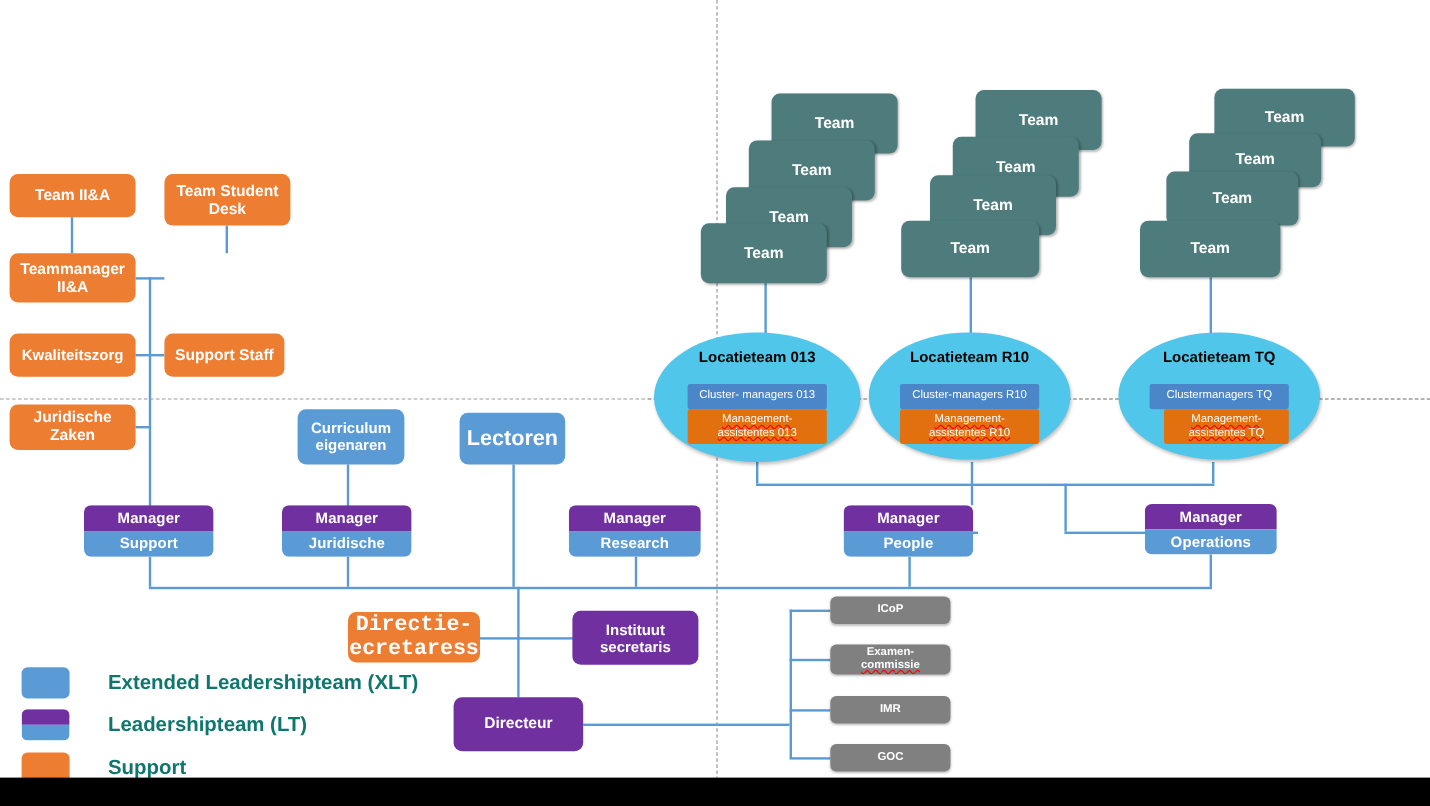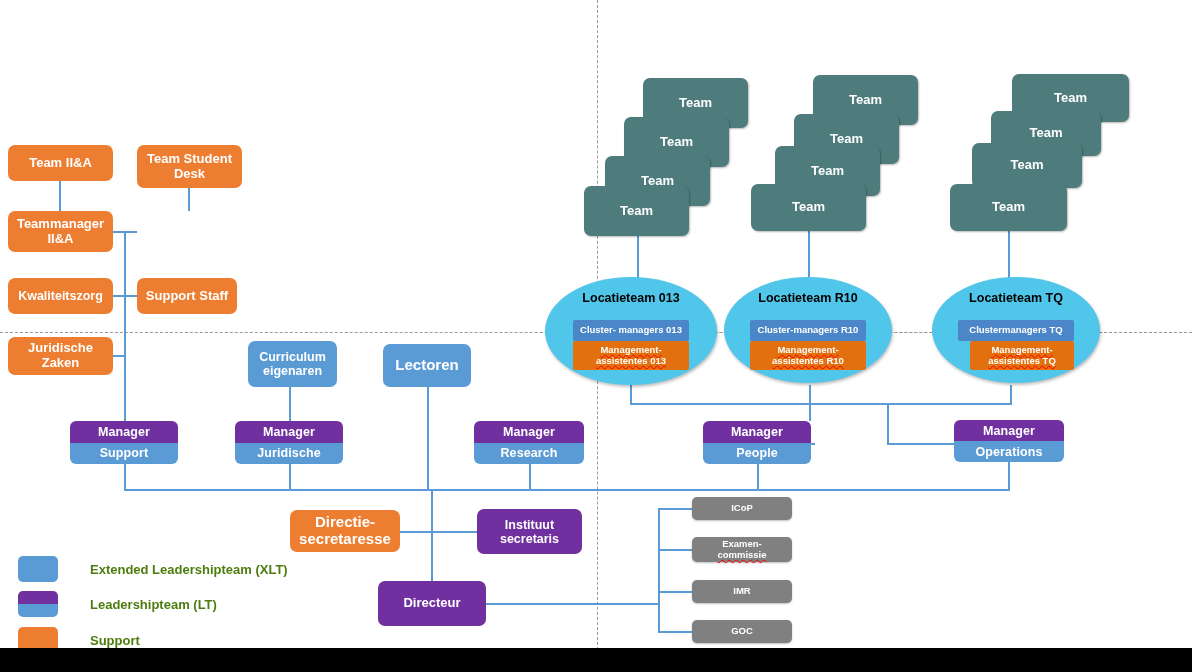--- a/index.html
+++ b/index.html
@@ -92,21 +92,21 @@
     font-weight:bold;
     font-size:12.5px;
   }
   .oval .inner{
     position:absolute;
     display:flex;
     align-items:center;
     justify-content:center;
     text-align:right;
     color:#fff;
-    font-weight:bold;
+    font-weight:normal;
     border-radius:2px;
     line-height:1.1;
   }
   .oval .inner.cl{background:#4A86C8;font-size:9.5px;}
   .oval .inner.ma{background:#E2700F;font-size:9.5px;}
 
   
   .sq{
     display:inline-block;
     text-decoration:underline wavy #FF0000;
@@ -117,22 +117,22 @@
   
   #legend{position:absolute;z-index:8;}
   .lgrow{position:absolute;display:flex;align-items:center;}
   .swatch{
     width:40px;height:26px;border-radius:5px;flex:none;
   }
   .swatch.split{display:flex;flex-direction:column;overflow:hidden;}
   .swatch.split i{display:block;flex:1 1 50%;}
   .lglabel{
     margin-left:32px;
-    color:#4d7c0f;
-    font-size:13px;
+    color:#0f766e;
+    font-size:17px;
     font-weight:bold;
     white-space:nowrap;
   }
 
   
   #blackbar{
     position:absolute;left:0;right:0;bottom:0;height:24px;
     background:#000000;z-index:20;
   }
 </style>
@@ -245,25 +245,25 @@
 
   <div class="node orange" style="left:8px;top:211px;width:105px;height:41px;font-size:13px;padding:0 3px;">Teammanager II&amp;A</div>
 
 
   <div class="node orange" style="left:8px;top:278px;width:105px;height:36px;font-size:12.5px;">Kwaliteitszorg</div>
 
   <div class="node orange" style="left:137px;top:278px;width:100px;height:36px;font-size:13px;">Support Staff</div>
 
   <div class="node orange" style="left:8px;top:337px;width:105px;height:38px;font-size:13px;">Juridische Zaken</div>
 
-  <div class="node orange" style="left:290px;top:510px;width:110px;height:42px;font-size:15px;padding:0 1px;">Directie-secretaresse</div>
+  <div class="node orange" style="left:290px;top:510px;width:110px;height:42px;font-size:18px;padding:0 1px;font-family:Liberation Mono, monospace;">Directie-secretaresse</div>
 
   <div class="node blue" style="left:248px;top:341px;width:89px;height:46px;font-size:12.5px;">Curriculum eigenaren</div>
 
-  <div class="node blue" style="left:383px;top:344px;width:88px;height:43px;font-size:15px;">Lectoren</div>
+  <div class="node blue" style="left:383px;top:344px;width:88px;height:43px;font-size:18px;">Lectoren</div>
 
   <div class="mgr" style="left:70px;top:421px;width:108px;height:43px;">
     <div class="head">Manager</div>
     <div class="body">Support</div>
   </div>
 
   <div class="mgr" style="left:235px;top:421px;width:108px;height:43px;">
     <div class="head">Manager</div>
     <div class="body">Juridische</div>
   </div>

